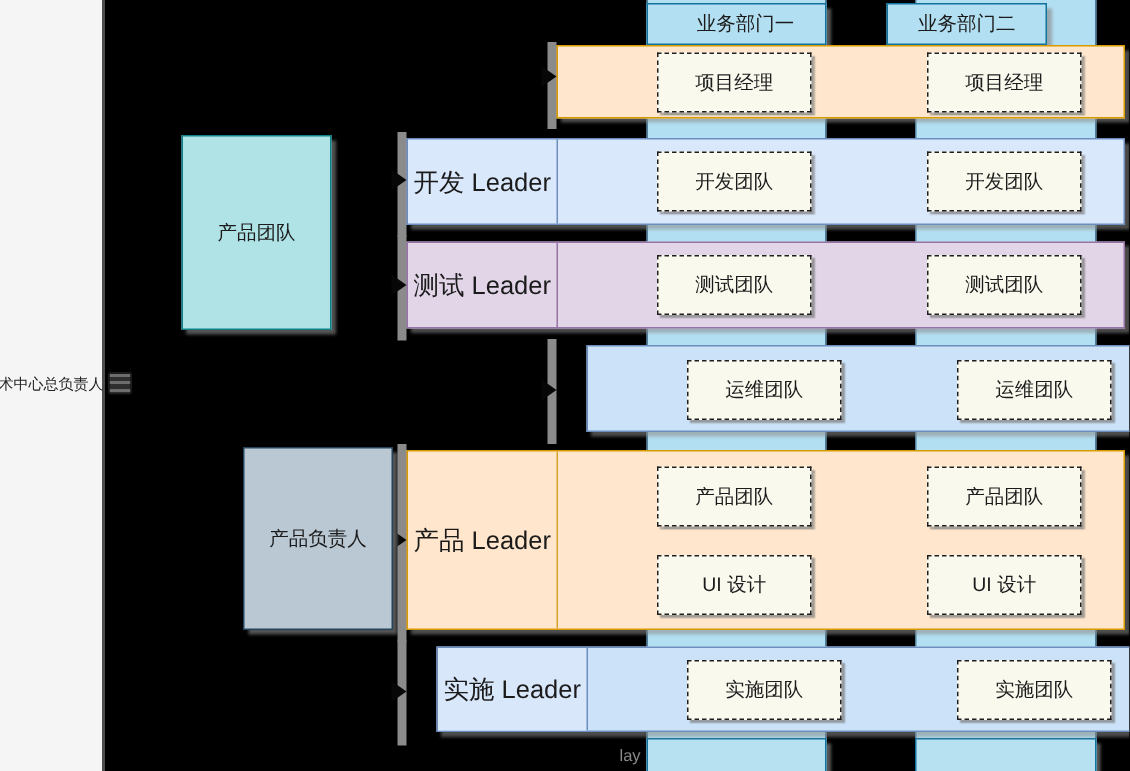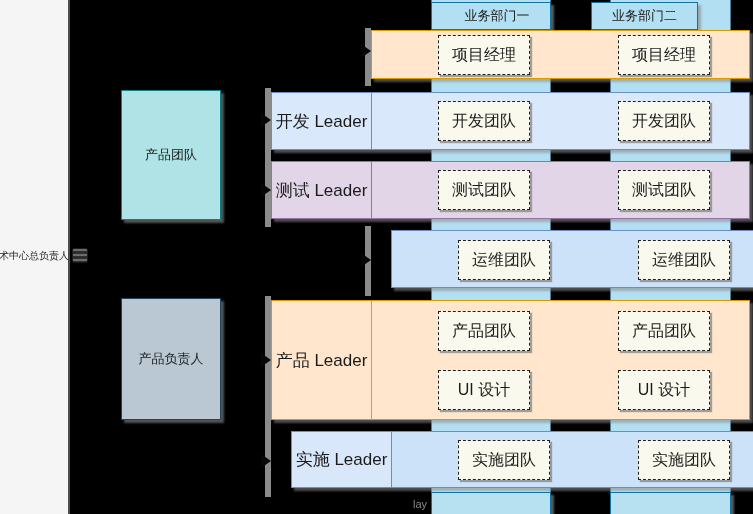--- a/index.html
+++ b/index.html
@@ -26,29 +26,29 @@
   .band-purple{background:#e1d5e7;border:1px solid #9673a6;}
   .band-bluedeep{background:#cbe2f8;border:1px solid #6c8ebf;margin-left:20px;}
   .leader-cell{position:absolute;left:0;top:0;width:100px;height:100%;font-size:17px;}
   .lc-blue{border-right:1px solid #6c8ebf;}
   .lc-purple{border-right:1px solid #9673a6;}
   .lc-orange{border-right:1px solid #d6a324;}
   .lc-light{background:#d9e7fb;}
 
   
   .team{
-    position:absolute;width:92px;height:40px;background:#faf9ee;
-    border:1px dashed #1f1f1f;font-size:16px;
+    position:absolute;width:103px;height:40px;background:#faf9ee;
+    border:1px dashed #1f1f1f;font-size:13px;
     box-shadow:2px 2px 1px rgba(125,125,125,.7);
   }
 
   
   .mgr{width:100px;font-size:13px;box-shadow:3px 3px 2px rgba(139,139,139,.6);}
   .mgr-teal{background:#b0e3e6;border:1px solid #0e8088;}
-  .mgr-gray{background:#bac8d3;border:1px solid #23445d;}
+  .mgr-gray{background:#bac8d3;border:1px solid #23445d;margin-left:41px;}
 
   
   .left-panel{left:0;top:0;width:70px;height:514px;background:#f5f5f5;border-right:2px solid #4d4d4d;}
   .left-panel-label{position:absolute;left:-11px;top:249px;font-size:10px;white-space:nowrap;color:#222;}
 
   
   .arrow{width:0;height:0;border-left:10px solid #070707;border-top:7px solid transparent;border-bottom:7px solid transparent;}
 
   .mini-widget{
     left:72px;top:248px;width:16px;height:15px;border-radius:2px;

